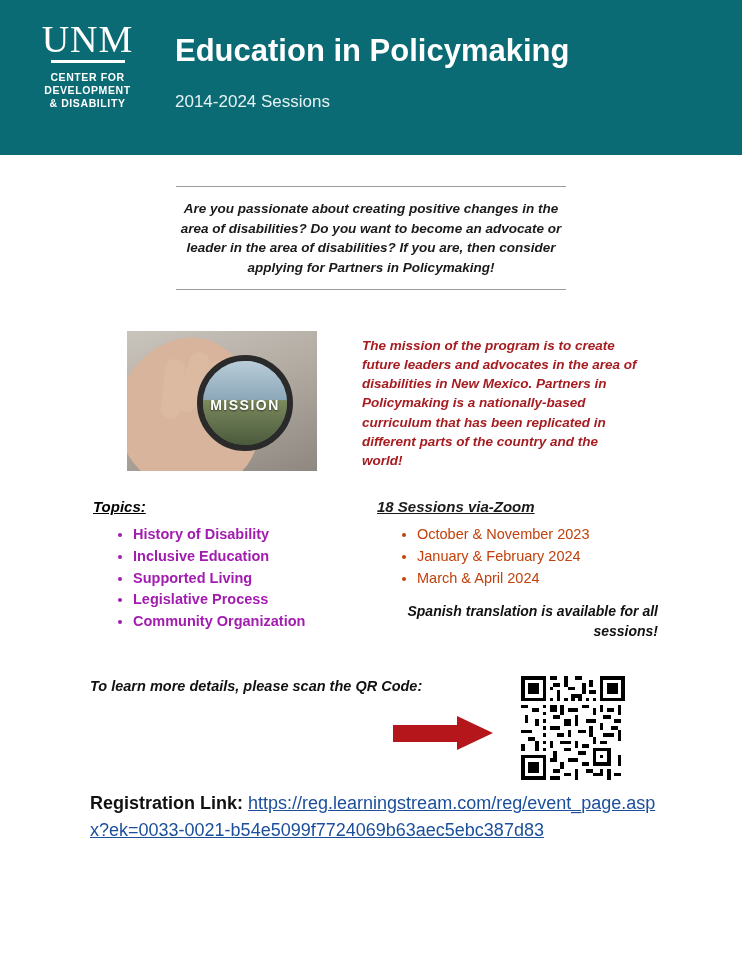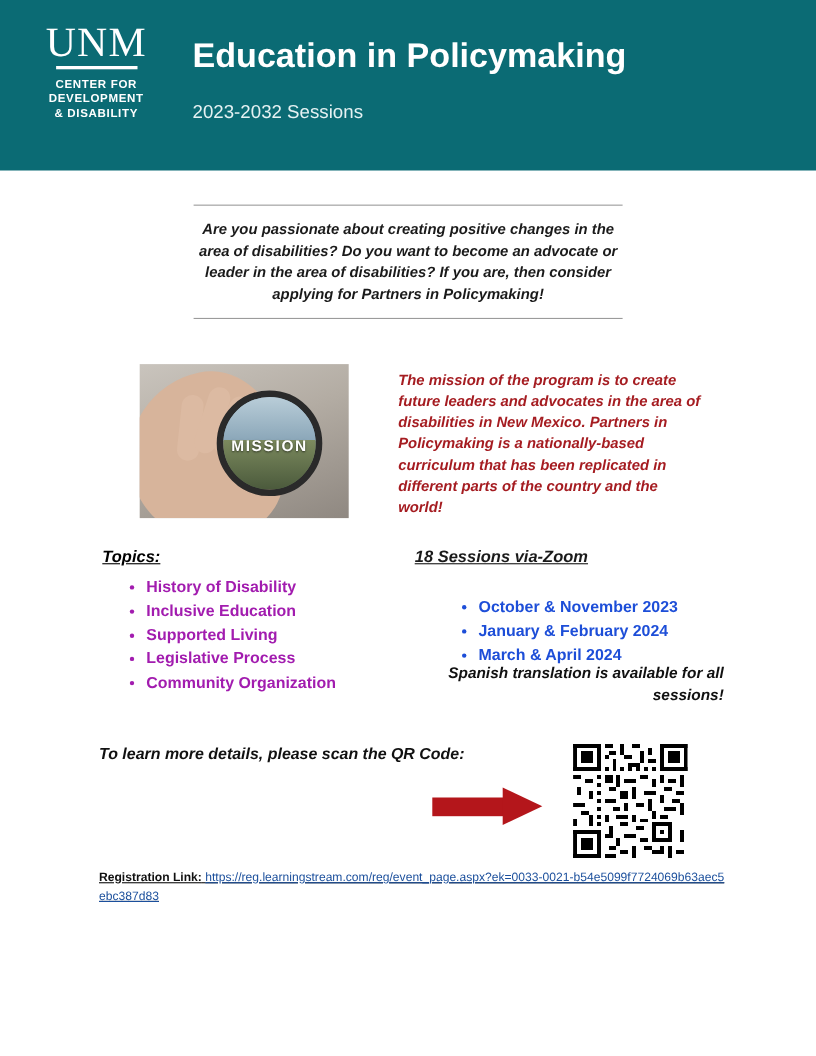--- a/index.html
+++ b/index.html
@@ -204,25 +204,25 @@
     font-size: 15px;
     font-weight: bold;
     font-style: italic;
     color: #1a1a1a;
     text-decoration: underline;
   }
   .sessions-list {
     position: absolute;
     left: 377px;
     top: 524px;
-    margin: 18px;
+    margin: 0;
     padding-left: 40px;
-    color: #1d4ed8;
+    color: #c2410c;
     font-size: 14.5px;
-    font-weight: bold;
+    font-weight: normal;
     line-height: 1.5;
   }
   .sessions-list li { margin: 0; }
 
   .spanish-note {
     position: absolute;
     left: 378px;
     top: 602px;
     width: 280px;
     font-size: 14px;
@@ -273,24 +273,23 @@
     background: #ffffff;
   }
   .qr canvas, .qr svg { display: block; }
 
   
   .reg {
     position: absolute;
     left: 90px;
     top: 790px;
     width: 570px;
-    font-size: 11px;
+    font-size: 18px;
     line-height: 1.5;
     color: #111111;
-    text-decoration: underline;
   }
   .reg .lbl { font-weight: bold; }
   .reg a {
     color: #1b4f9c;
     text-decoration: underline;
     word-break: break-all;
   }
 
   
   .footer {
@@ -310,21 +309,21 @@
     <div class="unm-lockup">
       <div class="unm-mark">UNM</div>
       <div class="unm-bar"></div>
       <div class="unm-sub">CENTER FOR</div>
       <div class="unm-sub" style="margin-top:0">DEVELOPMENT</div>
       <div class="unm-sub" style="margin-top:0">&amp; DISABILITY</div>
     </div>
   </div>
   <div class="header-text">
     <div class="header-title">Education in Policymaking</div>
-    <div class="header-sub">2023-2032 Sessions</div>
+    <div class="header-sub">2014-2024 Sessions</div>
   </div>
 </div>
 
 <div class="intro">
   <p>Are you passionate about creating positive changes in the area of disabilities? Do you want to become an advocate or leader in the area of disabilities? If you are, then consider applying for Partners in Policymaking!</p>
 </div>
 
 <div class="mission-img">
   <div class="hand"></div>
   <div class="finger f3"></div>

